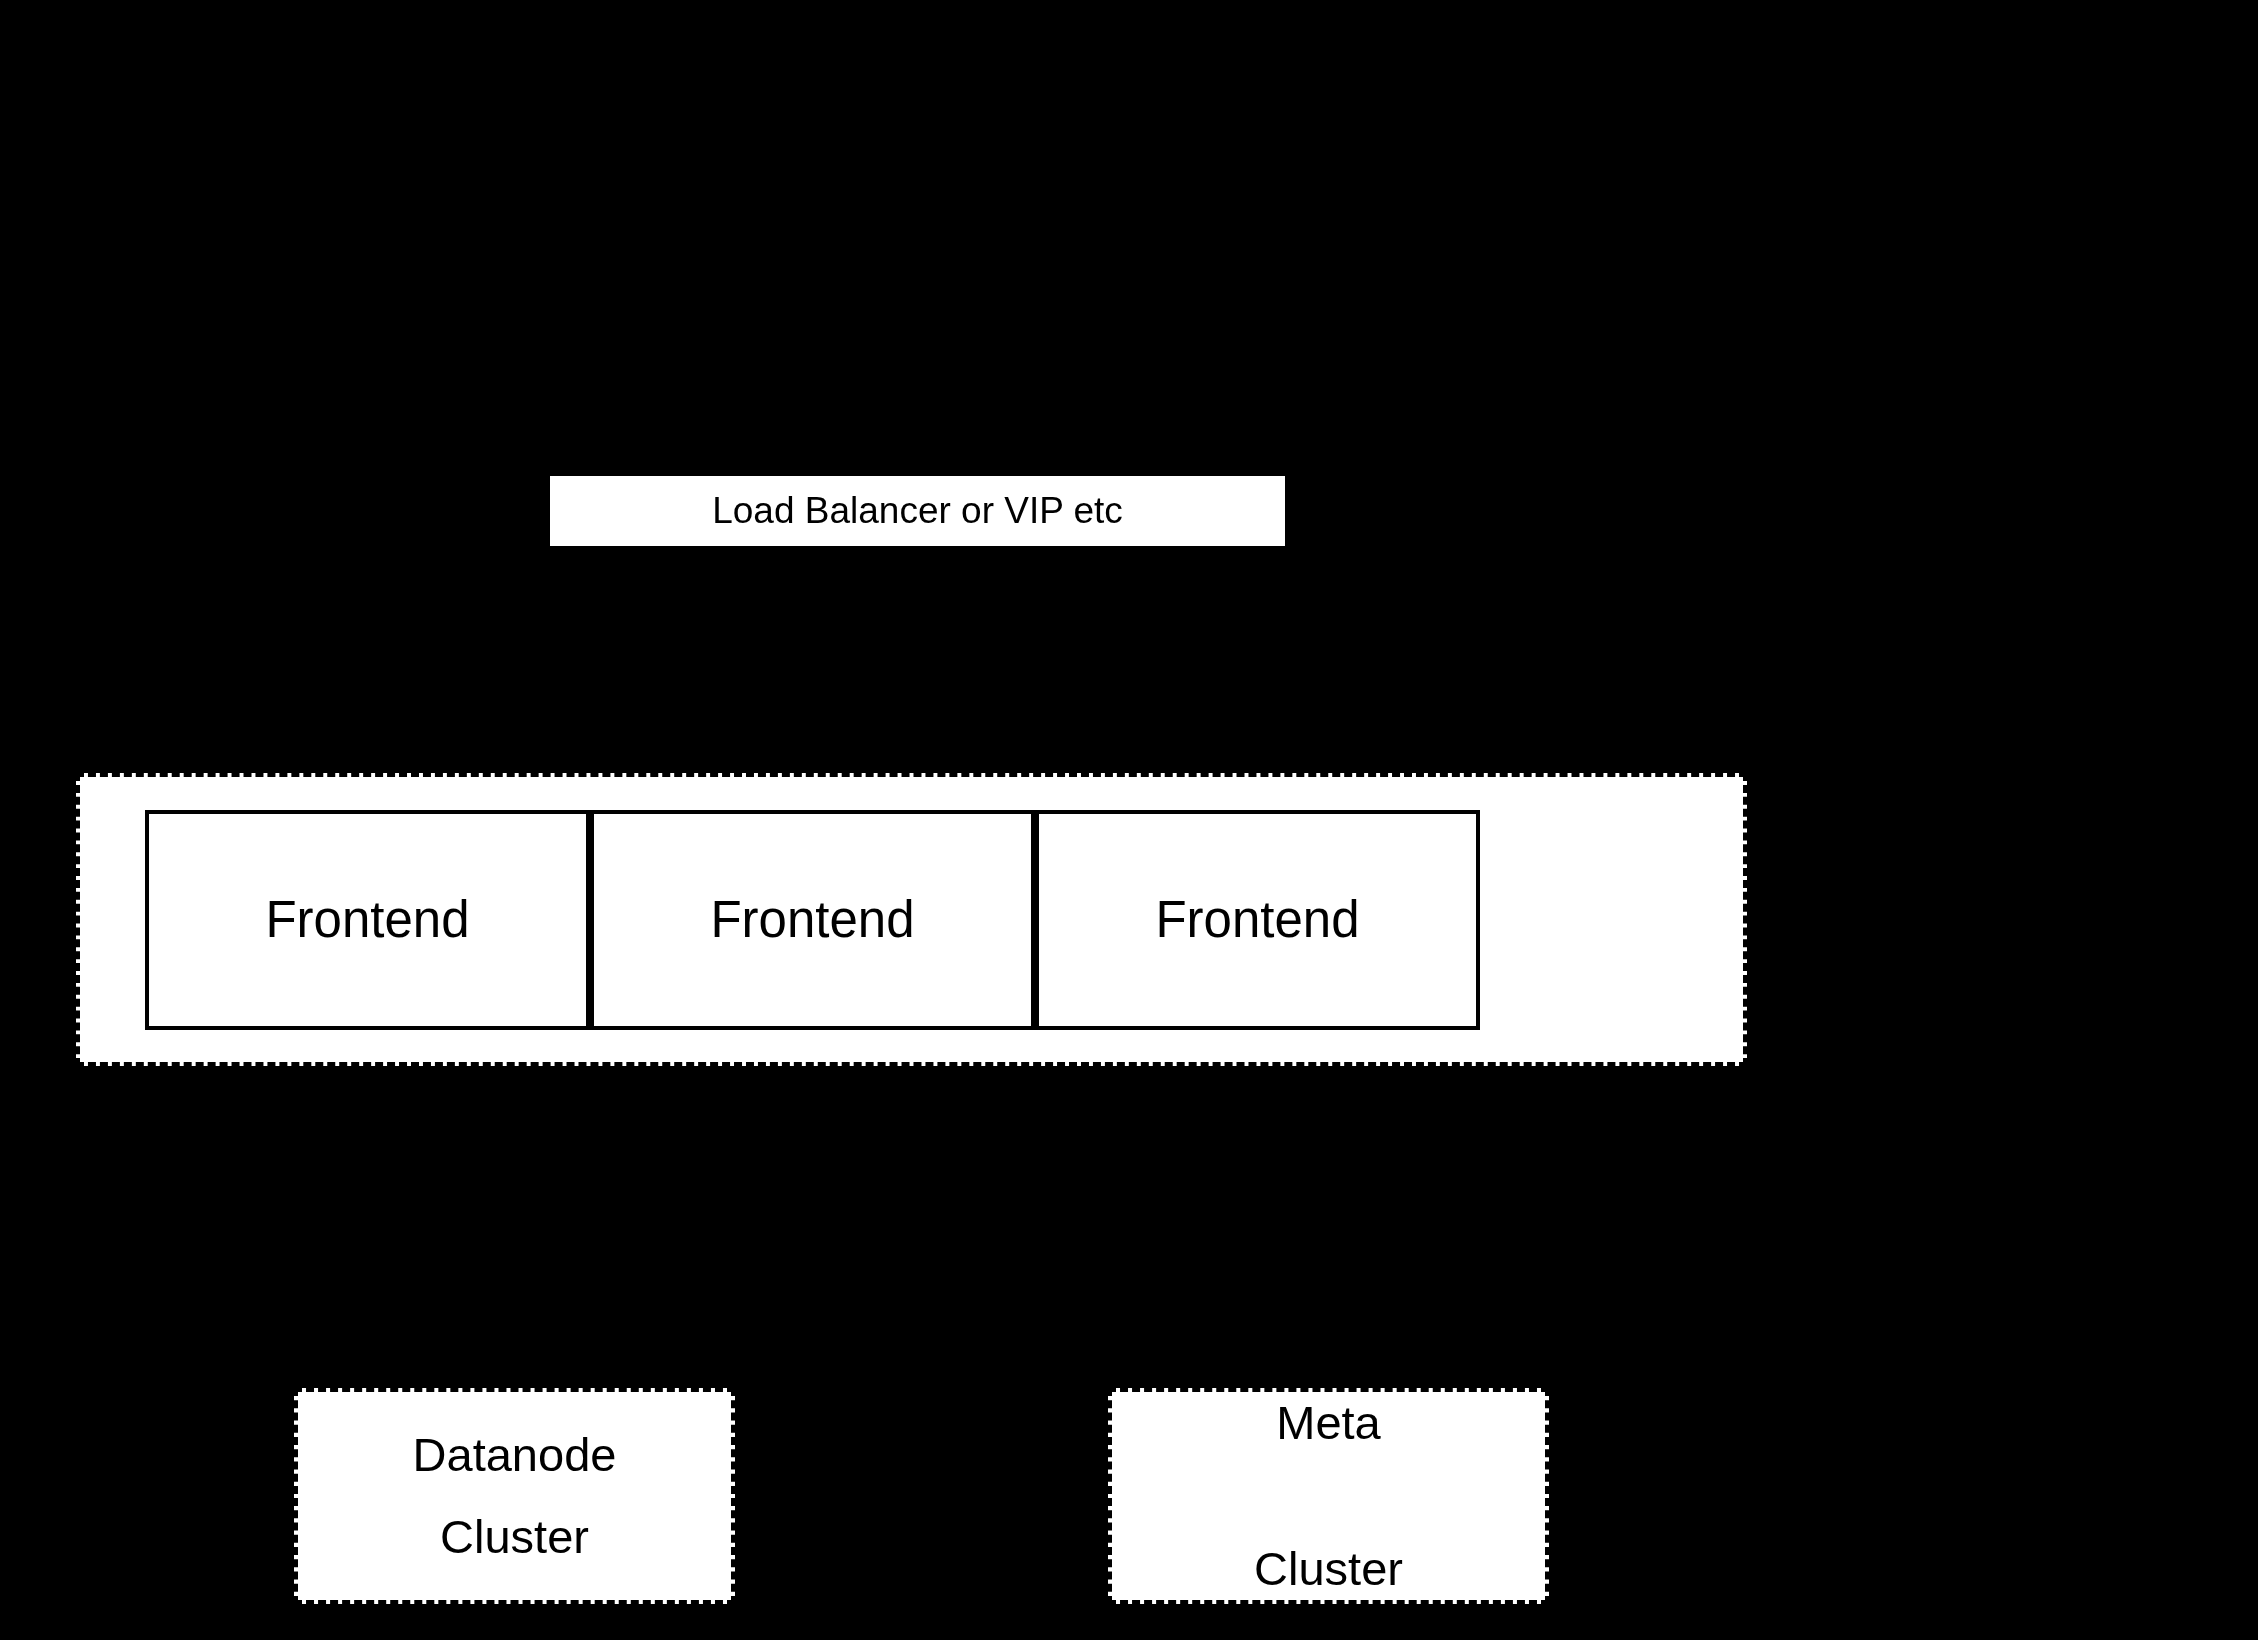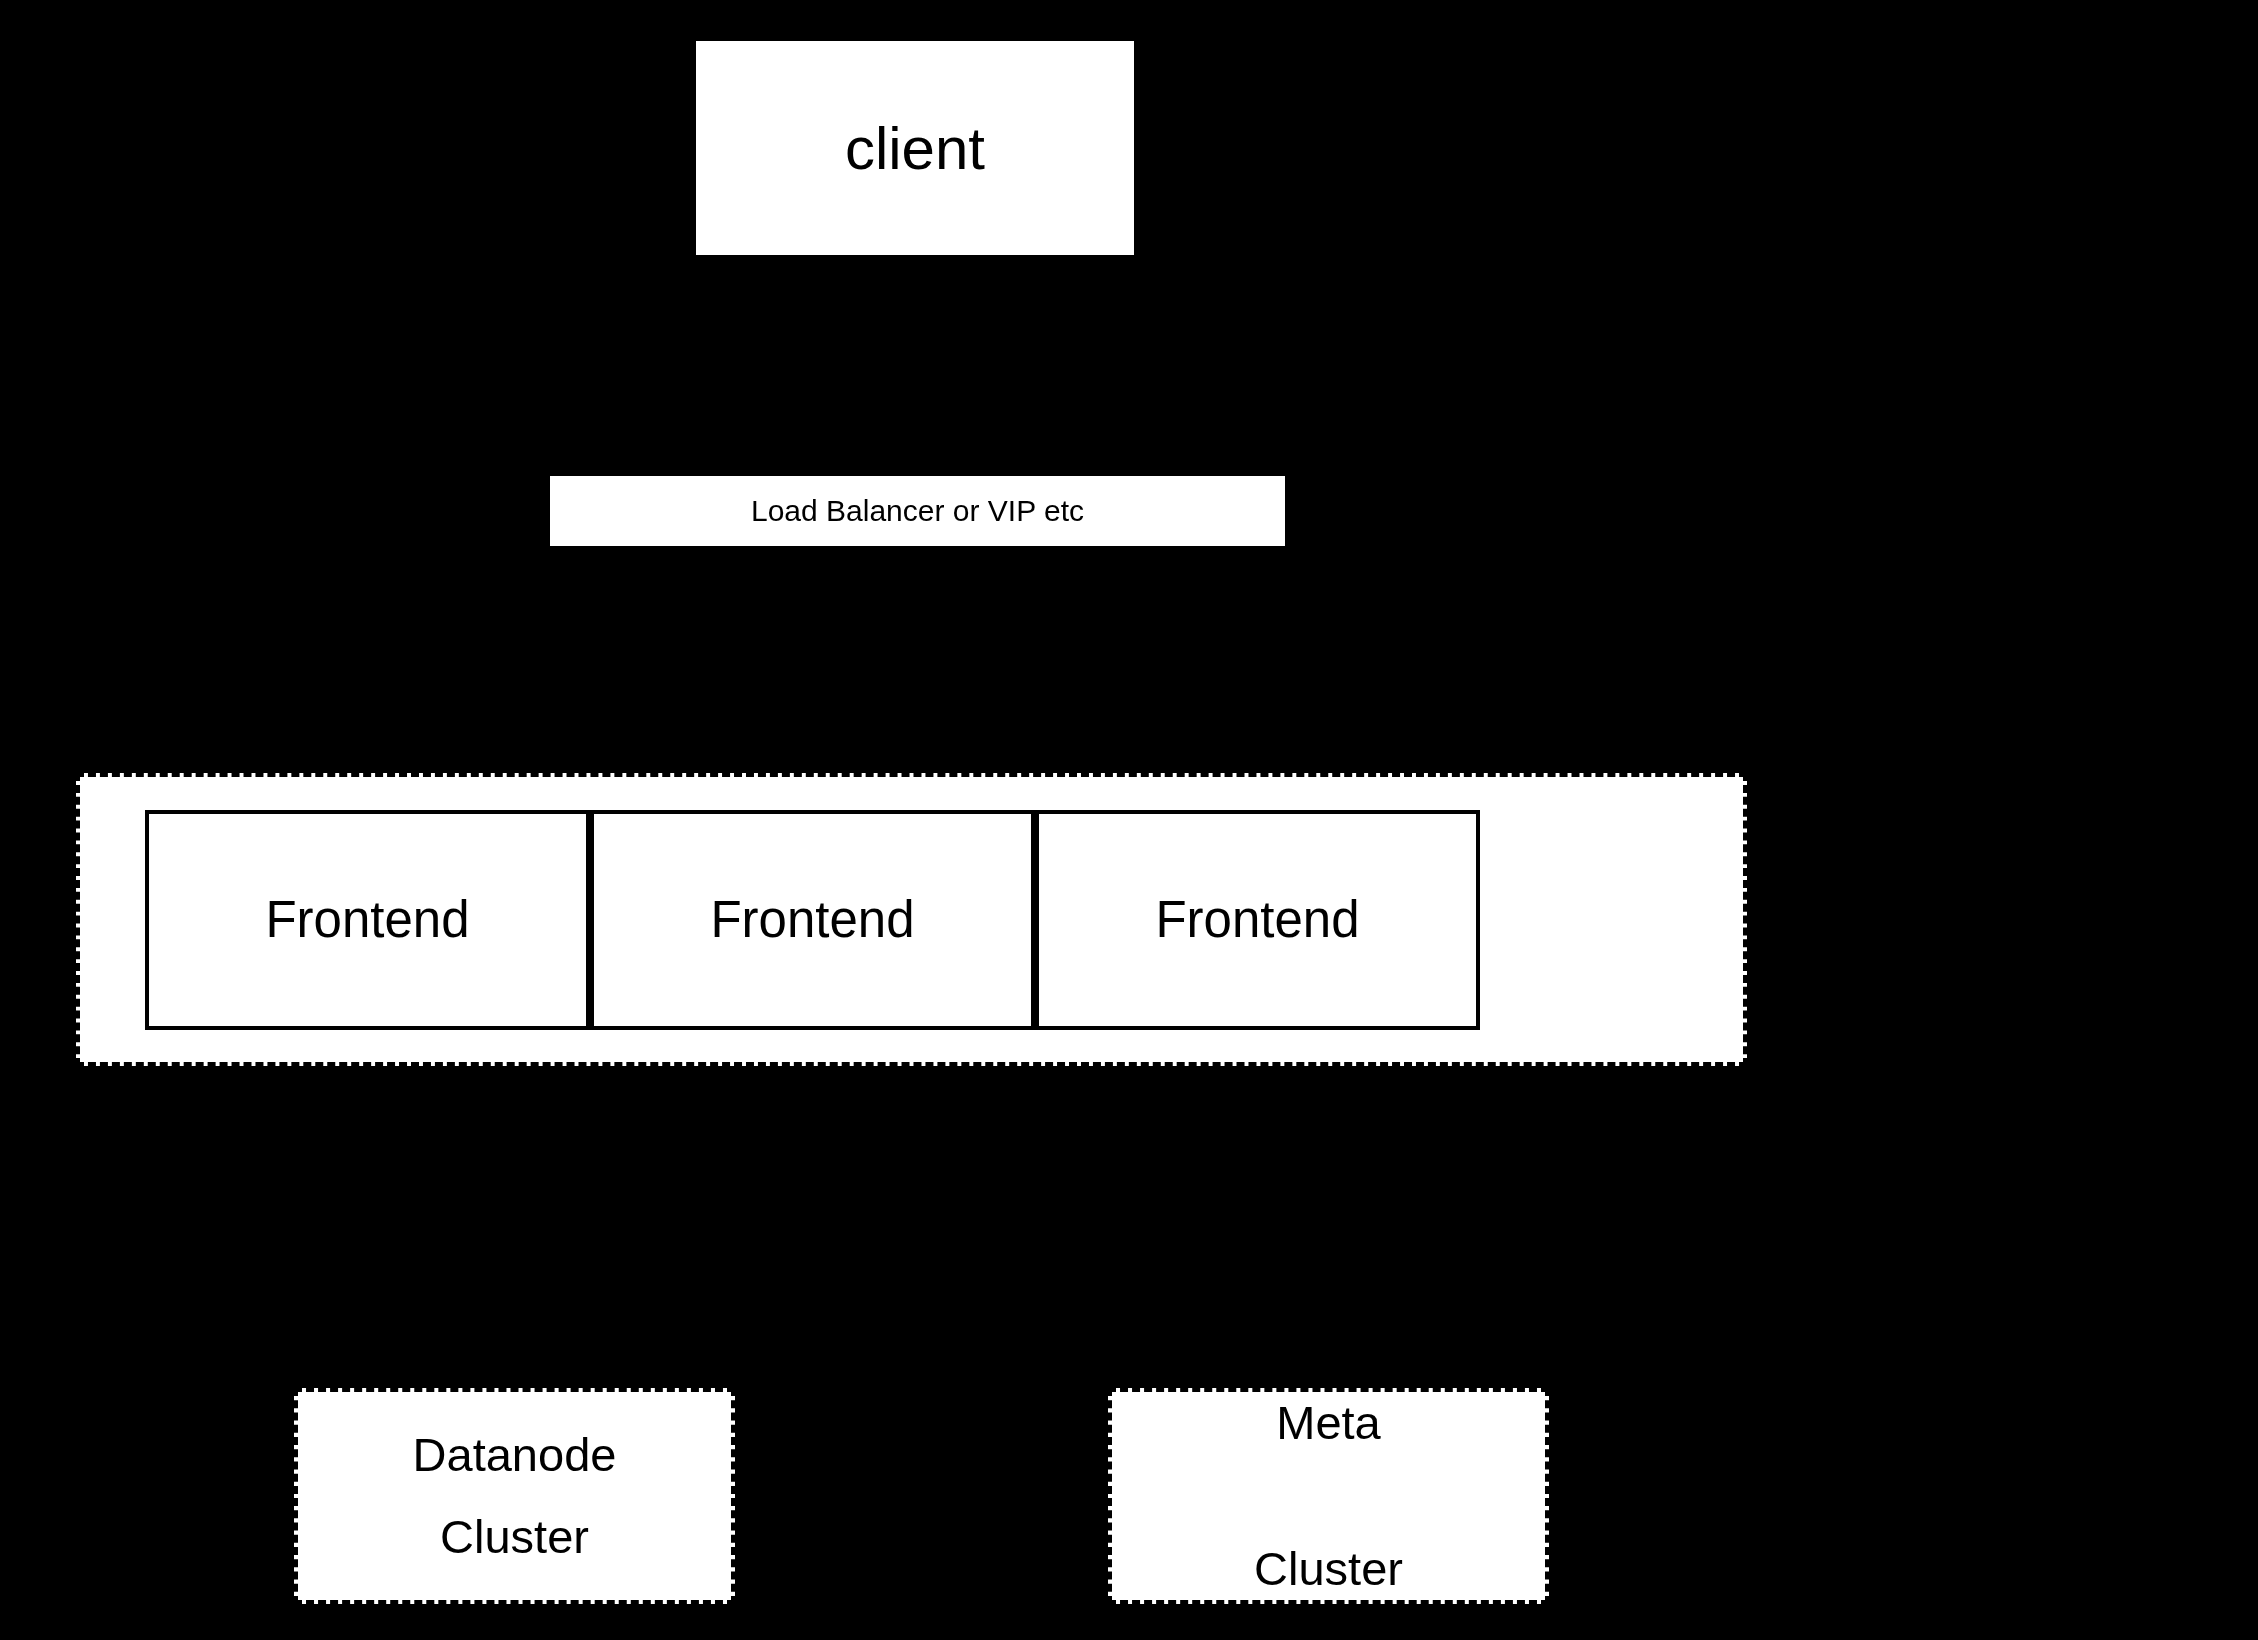--- a/index.html
+++ b/index.html
@@ -31,21 +31,21 @@
     top: 41px;
     width: 438px;
     height: 214px;
     font-size: 60px;
   }
   .lb-node {
     left: 550px;
     top: 476px;
     width: 735px;
     height: 70px;
-    font-size: 30px;
+    font-size: 37px;
   }
   .frontend-group {
     position: absolute;
     left: 76px;
     top: 773px;
     width: 1671px;
     height: 293px;
     background: #ffffff;
     border: 4.5px dashed #000000;
     box-sizing: border-box;
@@ -84,23 +84,20 @@
   }
   .cluster-line {
     display: block;
   }
 </style>
 </head>
 <body>
 
 <div class="stage">
 
-  <div class="node client-node">
-    <span>client</span>
-  </div>
 
   <div class="node lb-node">
     <span>Load Balancer or VIP etc</span>
   </div>
 
   <div class="frontend-group">
     <div class="frontend-node">
       <span>Frontend</span>
     </div>
     <div class="frontend-node">

